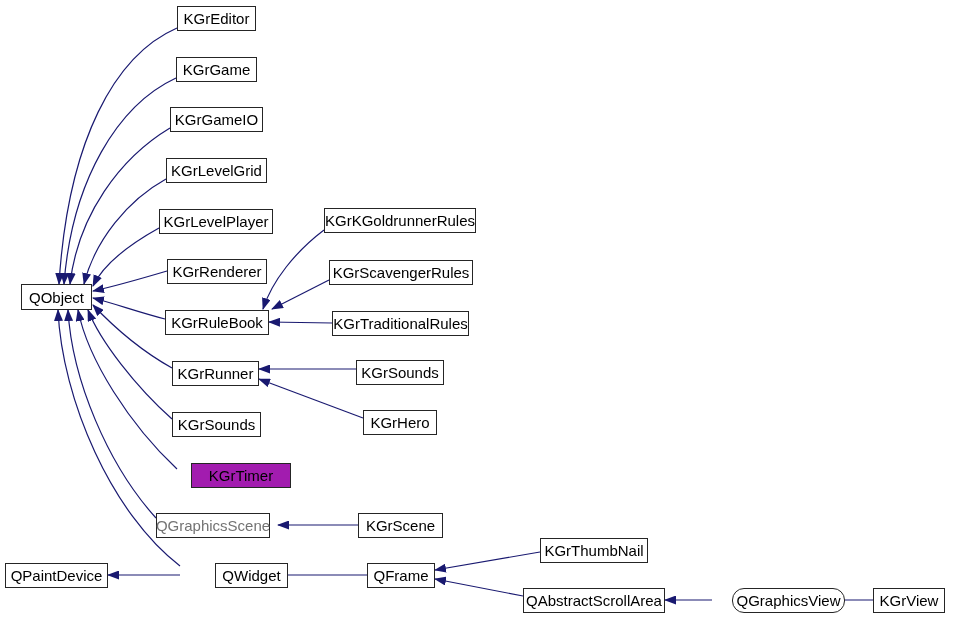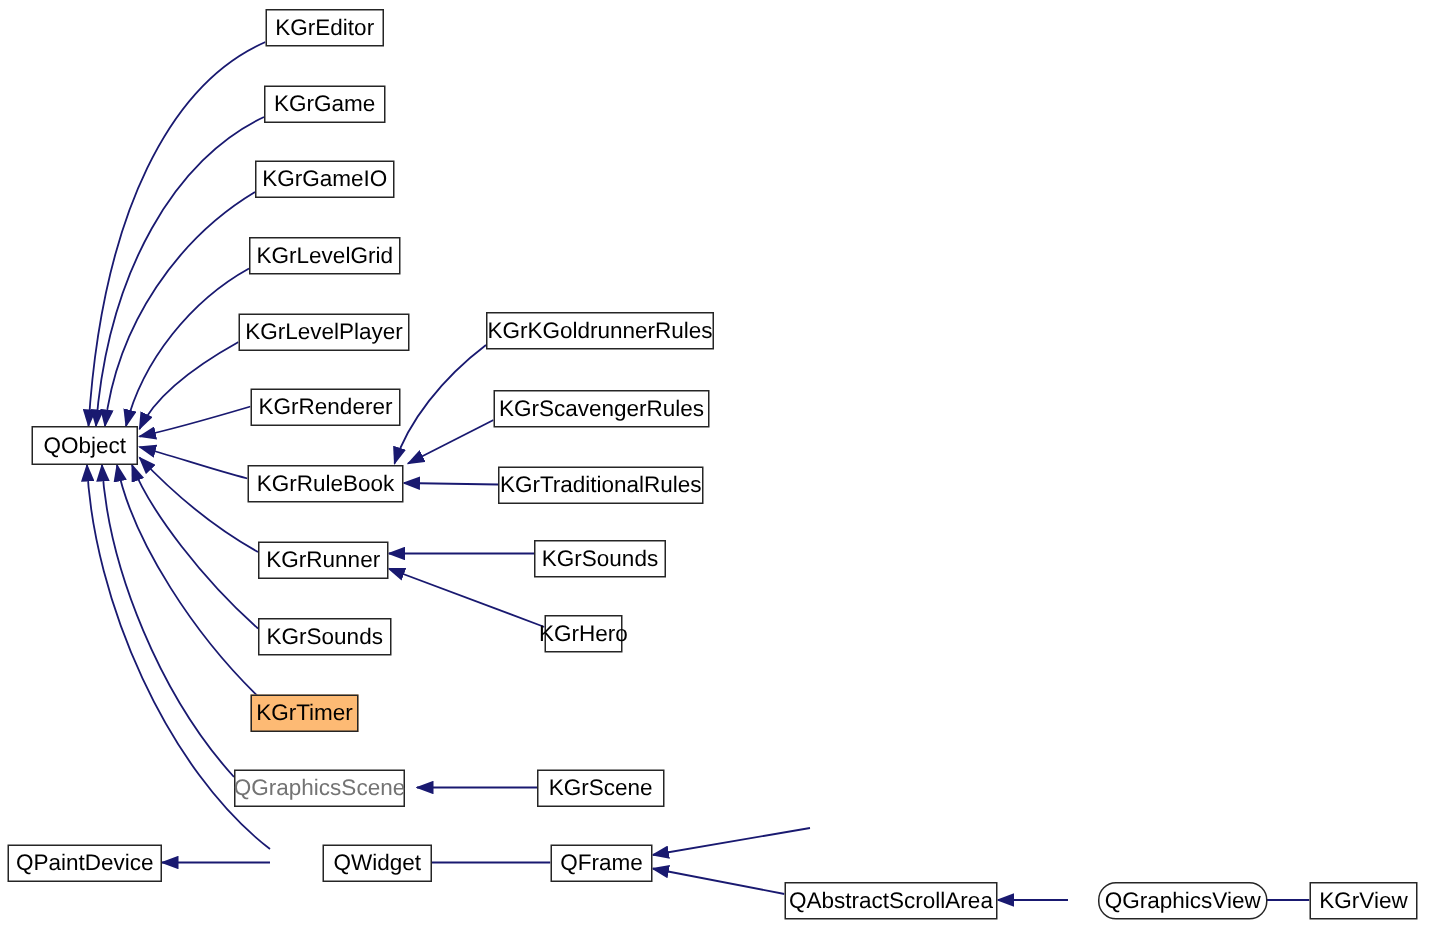--- a/index.html
+++ b/index.html
@@ -72,27 +72,28 @@
     <div class="node" style="left: 21px; top: 284px; width: 71px; height: 26px; border-color: rgb(37, 37, 37); background: rgb(255, 255, 255); color: rgb(0, 0, 0);">QObject</div>
     <div class="node" style="left: 177px; top: 6px; width: 79px; height: 25px; border-color: rgb(37, 37, 37); background: rgb(255, 255, 255); color: rgb(0, 0, 0);">KGrEditor</div>
     <div class="node" style="left: 176px; top: 57px; width: 81px; height: 25px; border-color: rgb(37, 37, 37); background: rgb(255, 255, 255); color: rgb(0, 0, 0);">KGrGame</div>
     <div class="node" style="left: 170px; top: 107px; width: 93px; height: 25px; border-color: rgb(37, 37, 37); background: rgb(255, 255, 255); color: rgb(0, 0, 0);">KGrGameIO</div>
     <div class="node" style="left: 166px; top: 158px; width: 101px; height: 25px; border-color: rgb(37, 37, 37); background: rgb(255, 255, 255); color: rgb(0, 0, 0);">KGrLevelGrid</div>
     <div class="node" style="left: 159px; top: 209px; width: 114px; height: 25px; border-color: rgb(37, 37, 37); background: rgb(255, 255, 255); color: rgb(0, 0, 0);">KGrLevelPlayer</div>
     <div class="node" style="left: 167px; top: 259px; width: 100px; height: 25px; border-color: rgb(37, 37, 37); background: rgb(255, 255, 255); color: rgb(0, 0, 0);">KGrRenderer</div>
     <div class="node" style="left: 165px; top: 310px; width: 104px; height: 25px; border-color: rgb(37, 37, 37); background: rgb(255, 255, 255); color: rgb(0, 0, 0);">KGrRuleBook</div>
     <div class="node" style="left: 172px; top: 361px; width: 87px; height: 25px; border-color: rgb(37, 37, 37); background: rgb(255, 255, 255); color: rgb(0, 0, 0);">KGrRunner</div>
     <div class="node" style="left: 172px; top: 412px; width: 89px; height: 25px; border-color: rgb(37, 37, 37); background: rgb(255, 255, 255); color: rgb(0, 0, 0);">KGrSounds</div>
-    <div class="node" style="left: 167px; top: 463px; width: 72px; height: 25px; border-color: rgb(37, 37, 37); background: #fdba74; color: rgb(0, 0, 0);">KGrTimer</div>
+    <div class="node" style="left: 191px; top: 463px; width: 100px; height: 25px; border-color: rgb(37, 37, 37); background: #a21caf; color: rgb(0, 0, 0);">KGrTimer</div>
     <div class="node" style="left: 156px; top: 513px; width: 114px; height: 25px; border-color: rgb(37, 37, 37); background: rgb(255, 255, 255); color: #737373;">QGraphicsScene</div>
     <div class="node" style="left: 180px; top: 563px; width: 73px; height: 25px; border-color: rgb(37, 37, 37); background: rgb(255, 255, 255); color: rgb(0, 0, 0); margin-left: 35px;">QWidget</div>
     <div class="node" style="left: 5px; top: 563px; width: 103px; height: 25px; border-color: rgb(37, 37, 37); background: rgb(255, 255, 255); color: rgb(0, 0, 0);">QPaintDevice</div>
     <div class="node" style="left: 324px; top: 208px; width: 152px; height: 25px; border-color: rgb(37, 37, 37); background: rgb(255, 255, 255); color: rgb(0, 0, 0);">KGrKGoldrunnerRules</div>
     <div class="node" style="left: 329px; top: 260px; width: 144px; height: 25px; border-color: rgb(37, 37, 37); background: rgb(255, 255, 255); color: rgb(0, 0, 0);">KGrScavengerRules</div>
     <div class="node" style="left: 332px; top: 311px; width: 137px; height: 25px; border-color: rgb(37, 37, 37); background: rgb(255, 255, 255); color: rgb(0, 0, 0);">KGrTraditionalRules</div>
     <div class="node" style="left: 356px; top: 360px; width: 88px; height: 25px; border-color: rgb(37, 37, 37); background: rgb(255, 255, 255); color: rgb(0, 0, 0);">KGrSounds</div>
-    <div class="node" style="left: 363px; top: 410px; width: 52px; height: 25px; border-color: rgb(37, 37, 37); background: rgb(255, 255, 255); color: rgb(0, 0, 0);">KGrHero</div>
+    <div class="node" style="left: 363px; top: 410px; width: 74px; height: 25px; border-color: rgb(37, 37, 37); background: rgb(255, 255, 255); color: rgb(0, 0, 0);">KGrHero</div>
     <div class="node" style="left: 358px; top: 513px; width: 85px; height: 25px; border-color: rgb(37, 37, 37); background: rgb(255, 255, 255); color: rgb(0, 0, 0);">KGrScene</div>
+    <div class="node" style="left: 540px; top: 538px; width: 108px; height: 25px; border-color: rgb(37, 37, 37); background: rgb(255, 255, 255); color: rgb(0, 0, 0);">KGrThumbNail</div>
     <div class="node" style="left: 523px; top: 588px; width: 142px; height: 25px; border-color: rgb(37, 37, 37); background: rgb(255, 255, 255); color: rgb(0, 0, 0);">QAbstractScrollArea</div>
     <div class="node" style="left: 732px; top: 588px; width: 113px; height: 25px; border-color: rgb(37, 37, 37); background: rgb(255, 255, 255); color: rgb(0, 0, 0); border-radius: 12px;">QGraphicsView</div>
     <div class="node" style="left: 873px; top: 588px; width: 72px; height: 25px; border-color: rgb(37, 37, 37); background: rgb(255, 255, 255); color: rgb(0, 0, 0);">KGrView</div>
     <div class="node" style="left: 367px; top: 563px; width: 68px; height: 25px; border-color: rgb(37, 37, 37); background: rgb(255, 255, 255); color: rgb(0, 0, 0);">QFrame</div>
   </div>
 
 </body></html>

